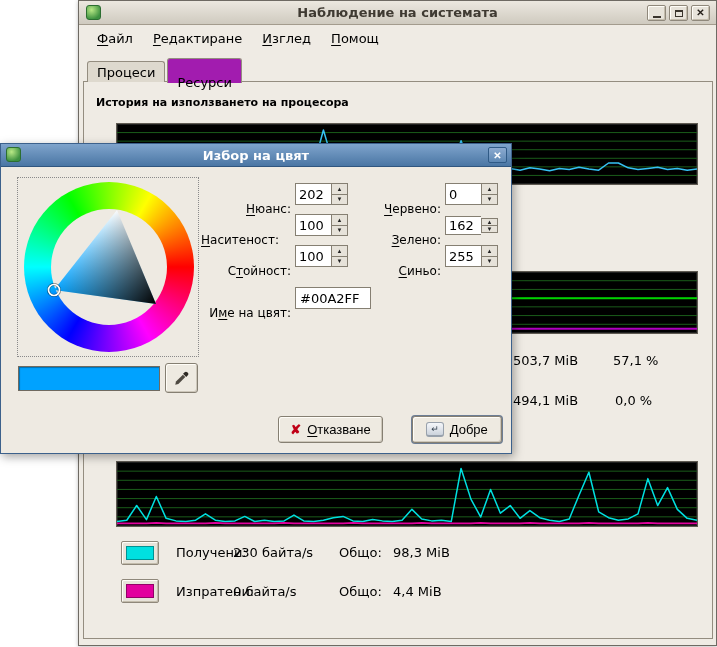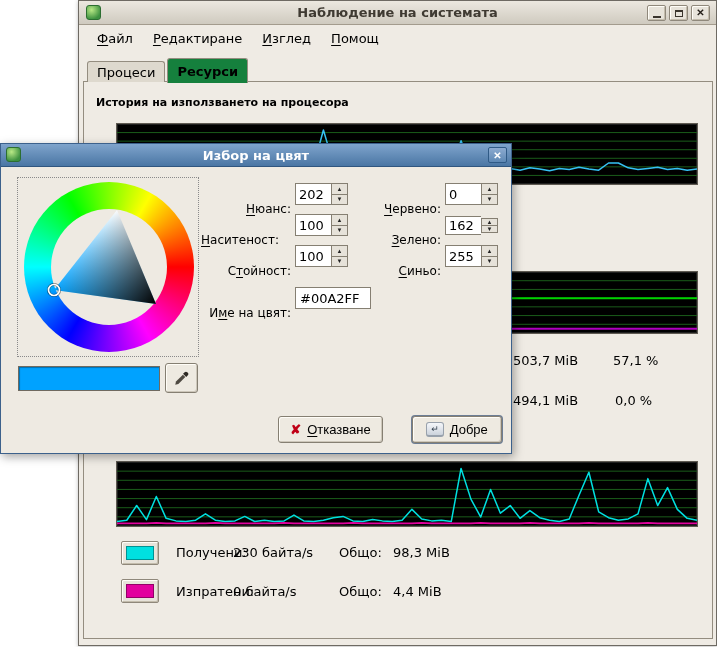--- a/index.html
+++ b/index.html
@@ -23,21 +23,21 @@
   .glyph-min { width:8px; height:2px; background:#3a352d; margin-top:8px; }
   .glyph-max { width:8px; height:7px; border:1px solid #3a352d; border-top-width:2px; }
   .glyph-close { font-size:10px; font-weight:bold; color:#241f19; line-height:1; }
 
   .menubar { position:absolute; left:0; top:25px; right:0; height:24px; display:flex; align-items:center; padding-left:8px; }
   .menu-item { padding:3px 10px; font-size:13px; white-space:nowrap; }
 
   .tabstrip { position:absolute; left:8px; top:56px; height:25px; display:flex; align-items:flex-end; z-index:3; }
   .tab { background:#ded9ce; border:1px solid #948d80; border-bottom:none; border-radius:3px 3px 0 0;
          padding:3px 9px 2px; font-size:13px; height:21px; margin-right:2px; white-space:nowrap; }
-  .tab.active { background:#15803d; height:25px; padding-top:5px; margin-bottom:-1px;font-weight:bold; }
+  .tab.active { background:#a21caf; height:25px; padding-top:16px; margin-bottom:-1px; }
 
   .panel { position:absolute; left:4px; top:80px; width:630px; height:558px; border:1px solid #948d80; }
 
   .section-title { position:absolute; font-weight:bold; font-size:11px; white-space:nowrap; }
   .chart { position:absolute; border:1px solid #5f5a52; box-shadow:inset 0 0 0 1px rgba(255,255,255,.12); }
   .chart svg { width:100%; height:100%; display:block; }
 
   .stat { position:absolute; font-size:13px; white-space:nowrap; }
 
   .swatchbtn { position:absolute; width:38px; height:24px; background:#e7e3da; border:1px solid #8f887b;

